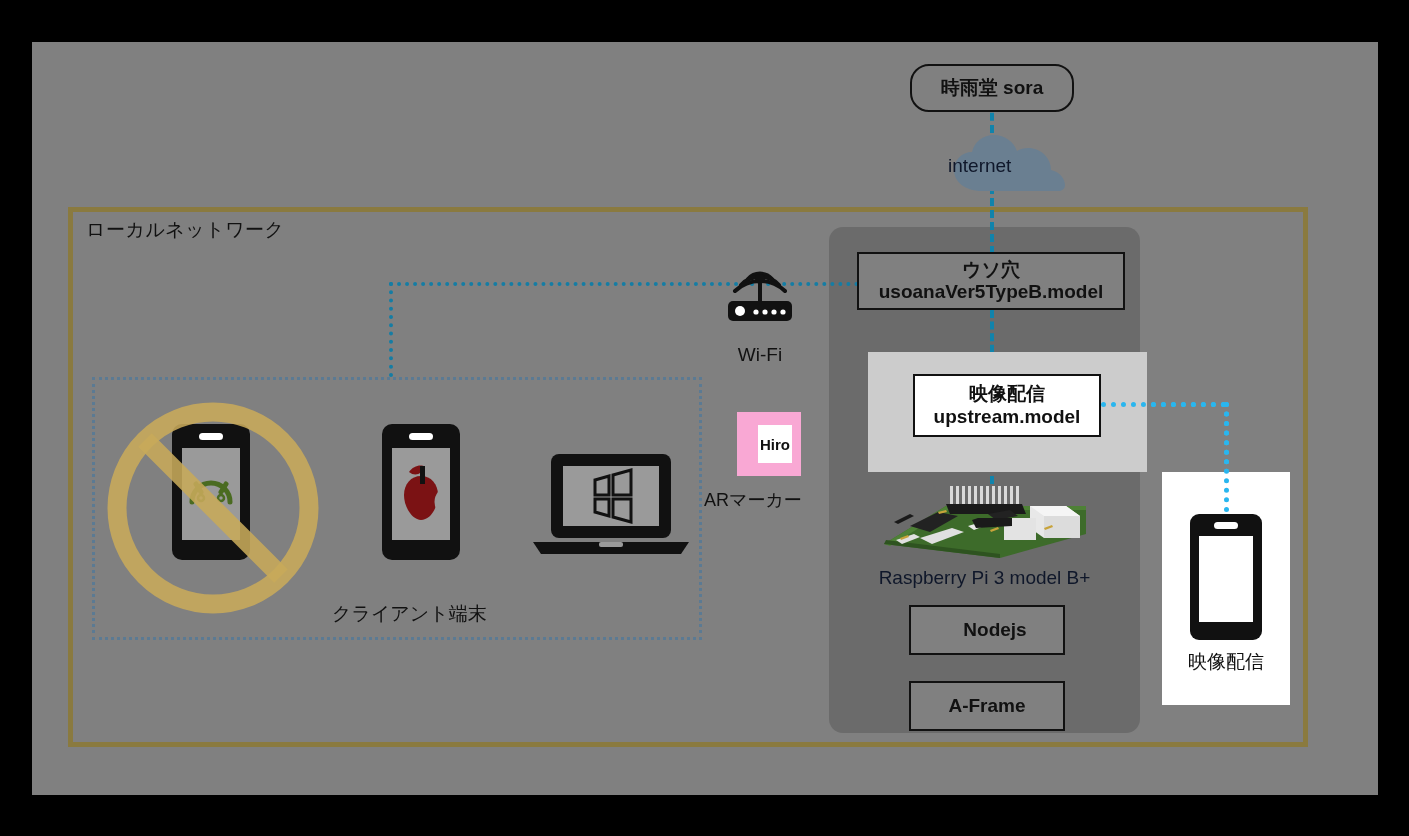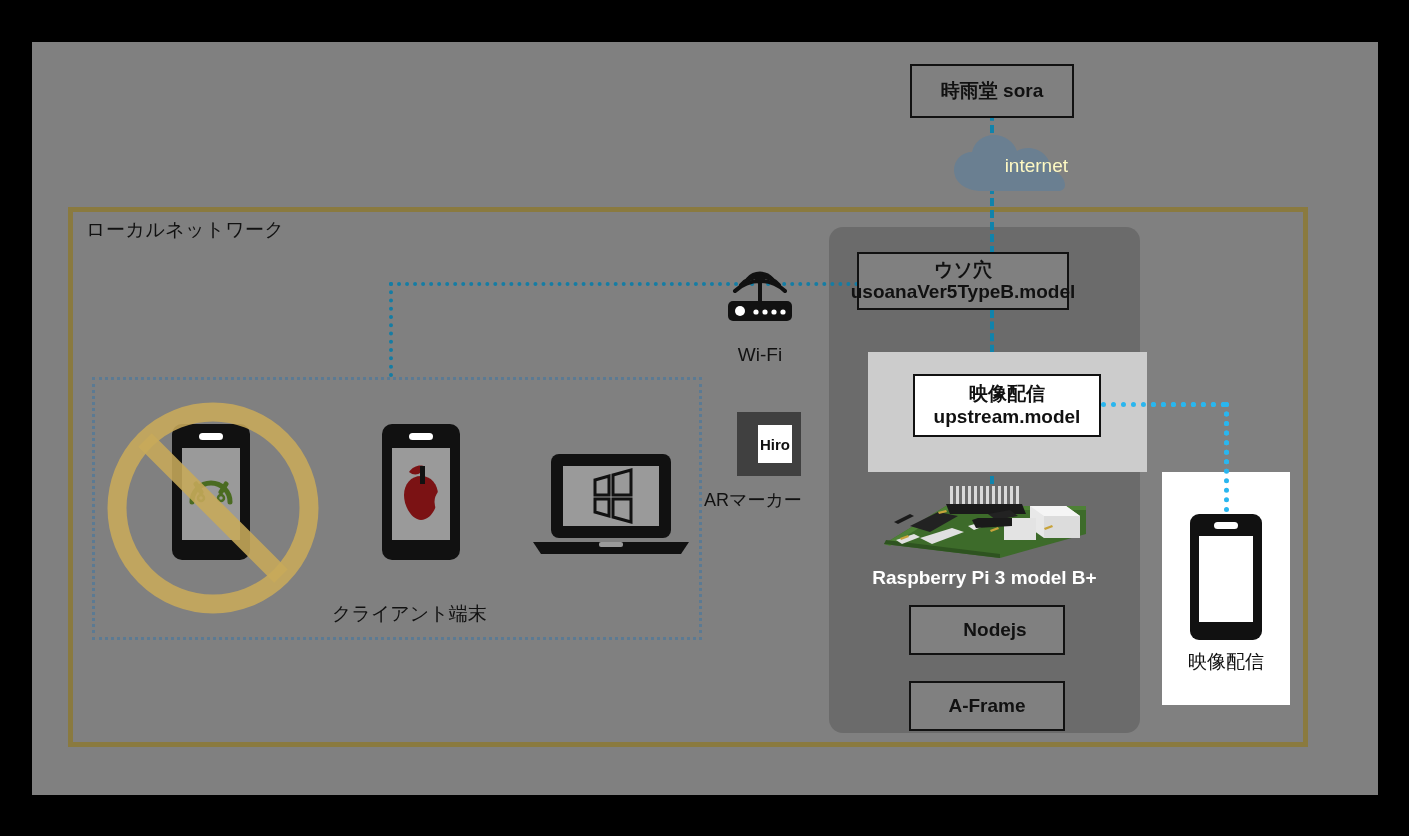--- a/index.html
+++ b/index.html
@@ -69,55 +69,55 @@
   .nbox {
     position: absolute;
     border: 2px solid #111;
     display: flex; flex-direction: column;
     align-items: center; justify-content: center;
     text-align: center;
     font-weight: bold;
     color: #111;
     line-height: 1.18;
   }
-  .box-sora  { left: 878px; top: 22px;  width: 164px; height: 54px; background:#808080; font-size:19px; }
-  .box-usoana{ left: 825px; top: 210px; width: 212px; height: 58px; background:#808080; font-size:19px; }
+  .box-sora  { left: 878px; top: 22px;  width: 164px; height: 48px; background:#808080; font-size:19px;border-radius:19px; }
+  .box-usoana{ left: 825px; top: 210px; width: 268px; height: 58px; background:#808080; font-size:19px; }
   .box-upstream{ left: 881px; top: 332px; width: 188px; height: 63px; background:#ffffff; font-size:19px; }
   .box-node  { left: 877px; top: 563px; width: 156px; height: 50px; background:#808080; font-size:19px;padding-left:16px; }
   .box-aframe{ left: 877px; top: 639px; width: 156px; height: 50px; background:#808080; font-size:19px; }
 
   
   .cloud {
     position: absolute; left: 916px; top: 91px; width: 120px; height: 62px;
   }
   .cloud svg { display:block; }
   .cloud-label {
     position: absolute; left: 916px; top: 113px; width: 120px;
-    text-align: right; font-size: 19px; color: #fef9c3;
+    text-align: left; font-size: 19px; color: #0f172a;
   }
 
   
   .vline { position: absolute; width: 0; border-left: 4px dashed #1183ab; }
   .vdot  { position: absolute; width: 0; border-left: 4px dotted #157da4; }
   .hdot  { position: absolute; height: 0; border-top: 4px dotted #157da4; }
   .vcy   { position: absolute; width: 0; border-left: 5px dotted #29b6ef; }
   .hcy   { position: absolute; height: 0; border-top: 5px dotted #29b6ef; }
 
   
   .dev { position: absolute; }
 
   .wifi-label { position:absolute; left:680px; top:294px; width:96px; text-align:center; font-size:19px; color:#111;margin-top:8px;}
   .ar-label { position:absolute; left:672px; top:446px; width:152px; text-align:left; font-size:18px; color:#111;}
-  .raspi-label{ position:absolute; left:797px; top:525px; width:311px; text-align:center; font-size:19px; font-weight:bold; color:#ffffff;}
+  .raspi-label{ position:absolute; left:797px; top:525px; width:311px; text-align:center; font-size:19px; font-weight:normal; color:#0f172a;}
   .dist-label{ position:absolute; left:1130px; top:607px; width:128px; text-align:center; font-size:19px; color:#111;}
 
   
   .armarker {
     position:absolute; left:705px; top:370px; width:64px; height:64px;
-    background:#404040;
+    background:#f9a8d4;
     display:flex; align-items:center; justify-content:center;padding-left:12px;
   }
   .armarker-inner {
     width:34px; height:38px; background:#fff;
     display:flex; align-items:center; justify-content:center;
     font-size:15px; font-weight:bold; color:#111;
   }
 </style>
 </head>
 <body>

